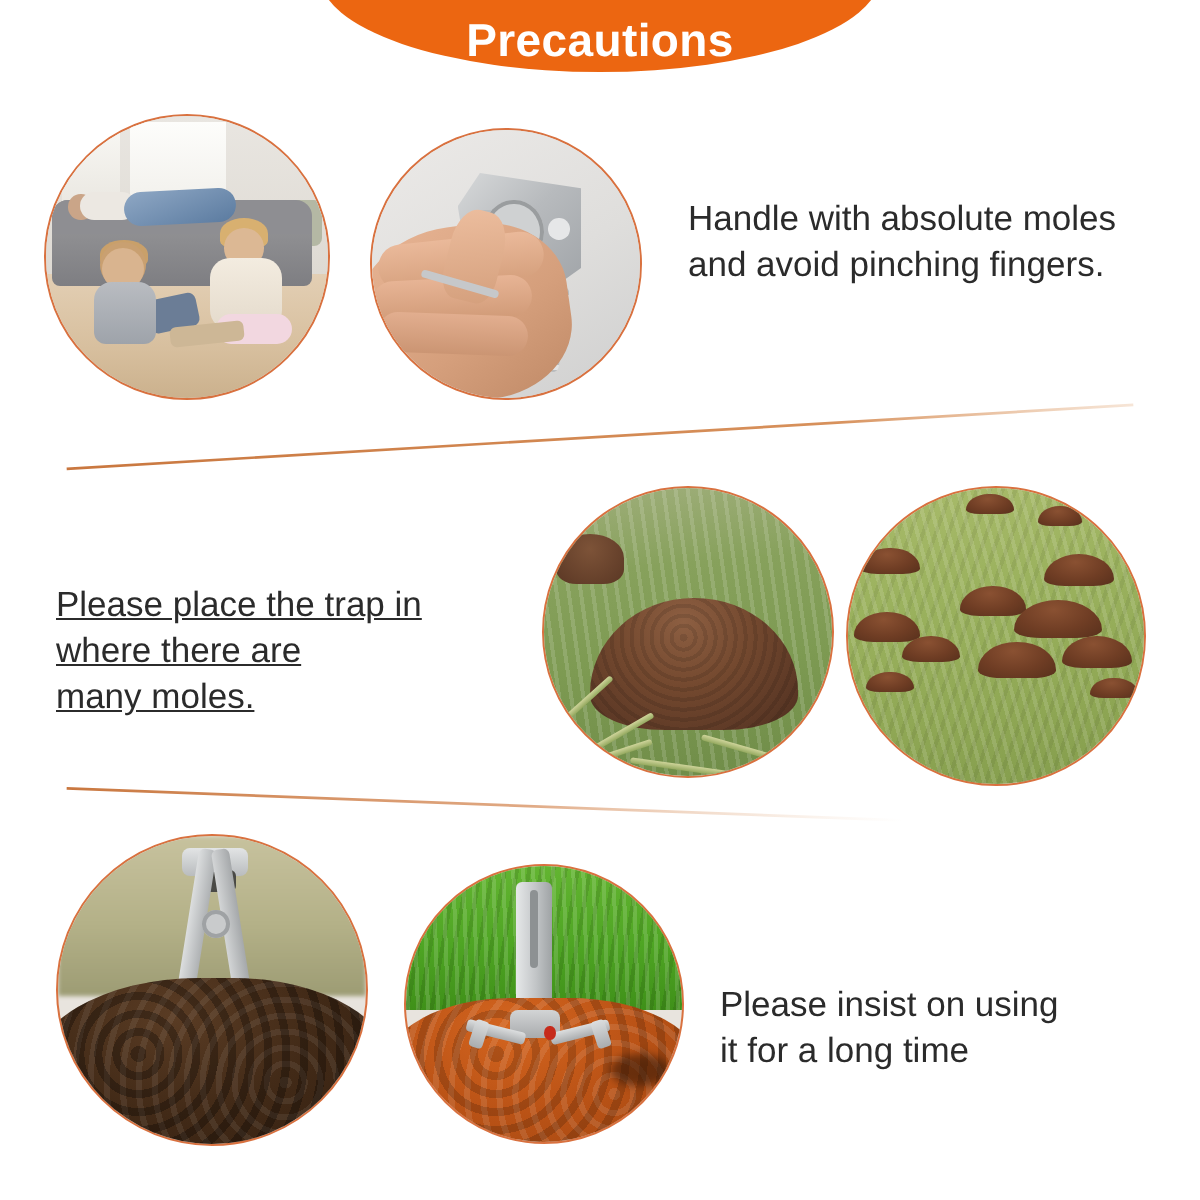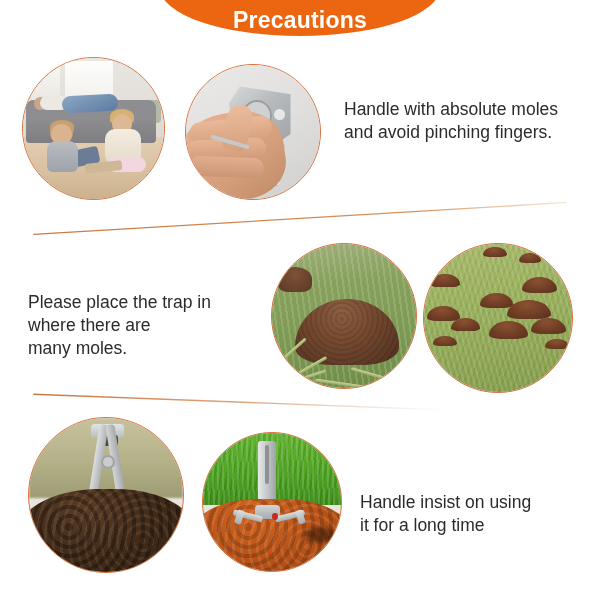--- a/index.html
+++ b/index.html
@@ -139,21 +139,21 @@
   
   .txt {
     position:absolute;
     color:#2b2b2b;
     font-size:17.5px;
     line-height:1.32;
     z-index:4;
     white-space:pre-line;
   }
   #text-1 { left:344px; top:98px; }
-  #text-2 { left:28px;  top:291px; }
+  #text-2 { left:28px;  top:291px;text-decoration:underline; }
   #text-3 { left:360px; top:491px; }
 </style>
 </head>
 <body>
 
 <div class="banner">
   <div class="banner-title">Precautions</div>
 </div>
 
 <div class="divider" style="top:198px;">
@@ -288,14 +288,14 @@
     <span class="rs-shadow"></span>
     <span class="rs-hub"></span>
     <span class="rs-claw" style="left:22%;top:58%;width:22%;height:4%;transform:rotate(14deg);"></span>
     <span class="rs-claw" style="left:52%;top:58%;width:22%;height:4%;transform:rotate(-14deg);"></span>
     <span class="rs-claw" style="left:24%;top:56%;width:5%;height:10%;transform:rotate(18deg);"></span>
     <span class="rs-claw" style="left:68%;top:56%;width:5%;height:10%;transform:rotate(-18deg);"></span>
     <span class="rs-red"></span>
   </div>
 </div>
 
-<div class="txt" id="text-3">Handle insist on using
+<div class="txt" id="text-3">Please insist on using
 it for a long time</div>
 
 </body></html>

